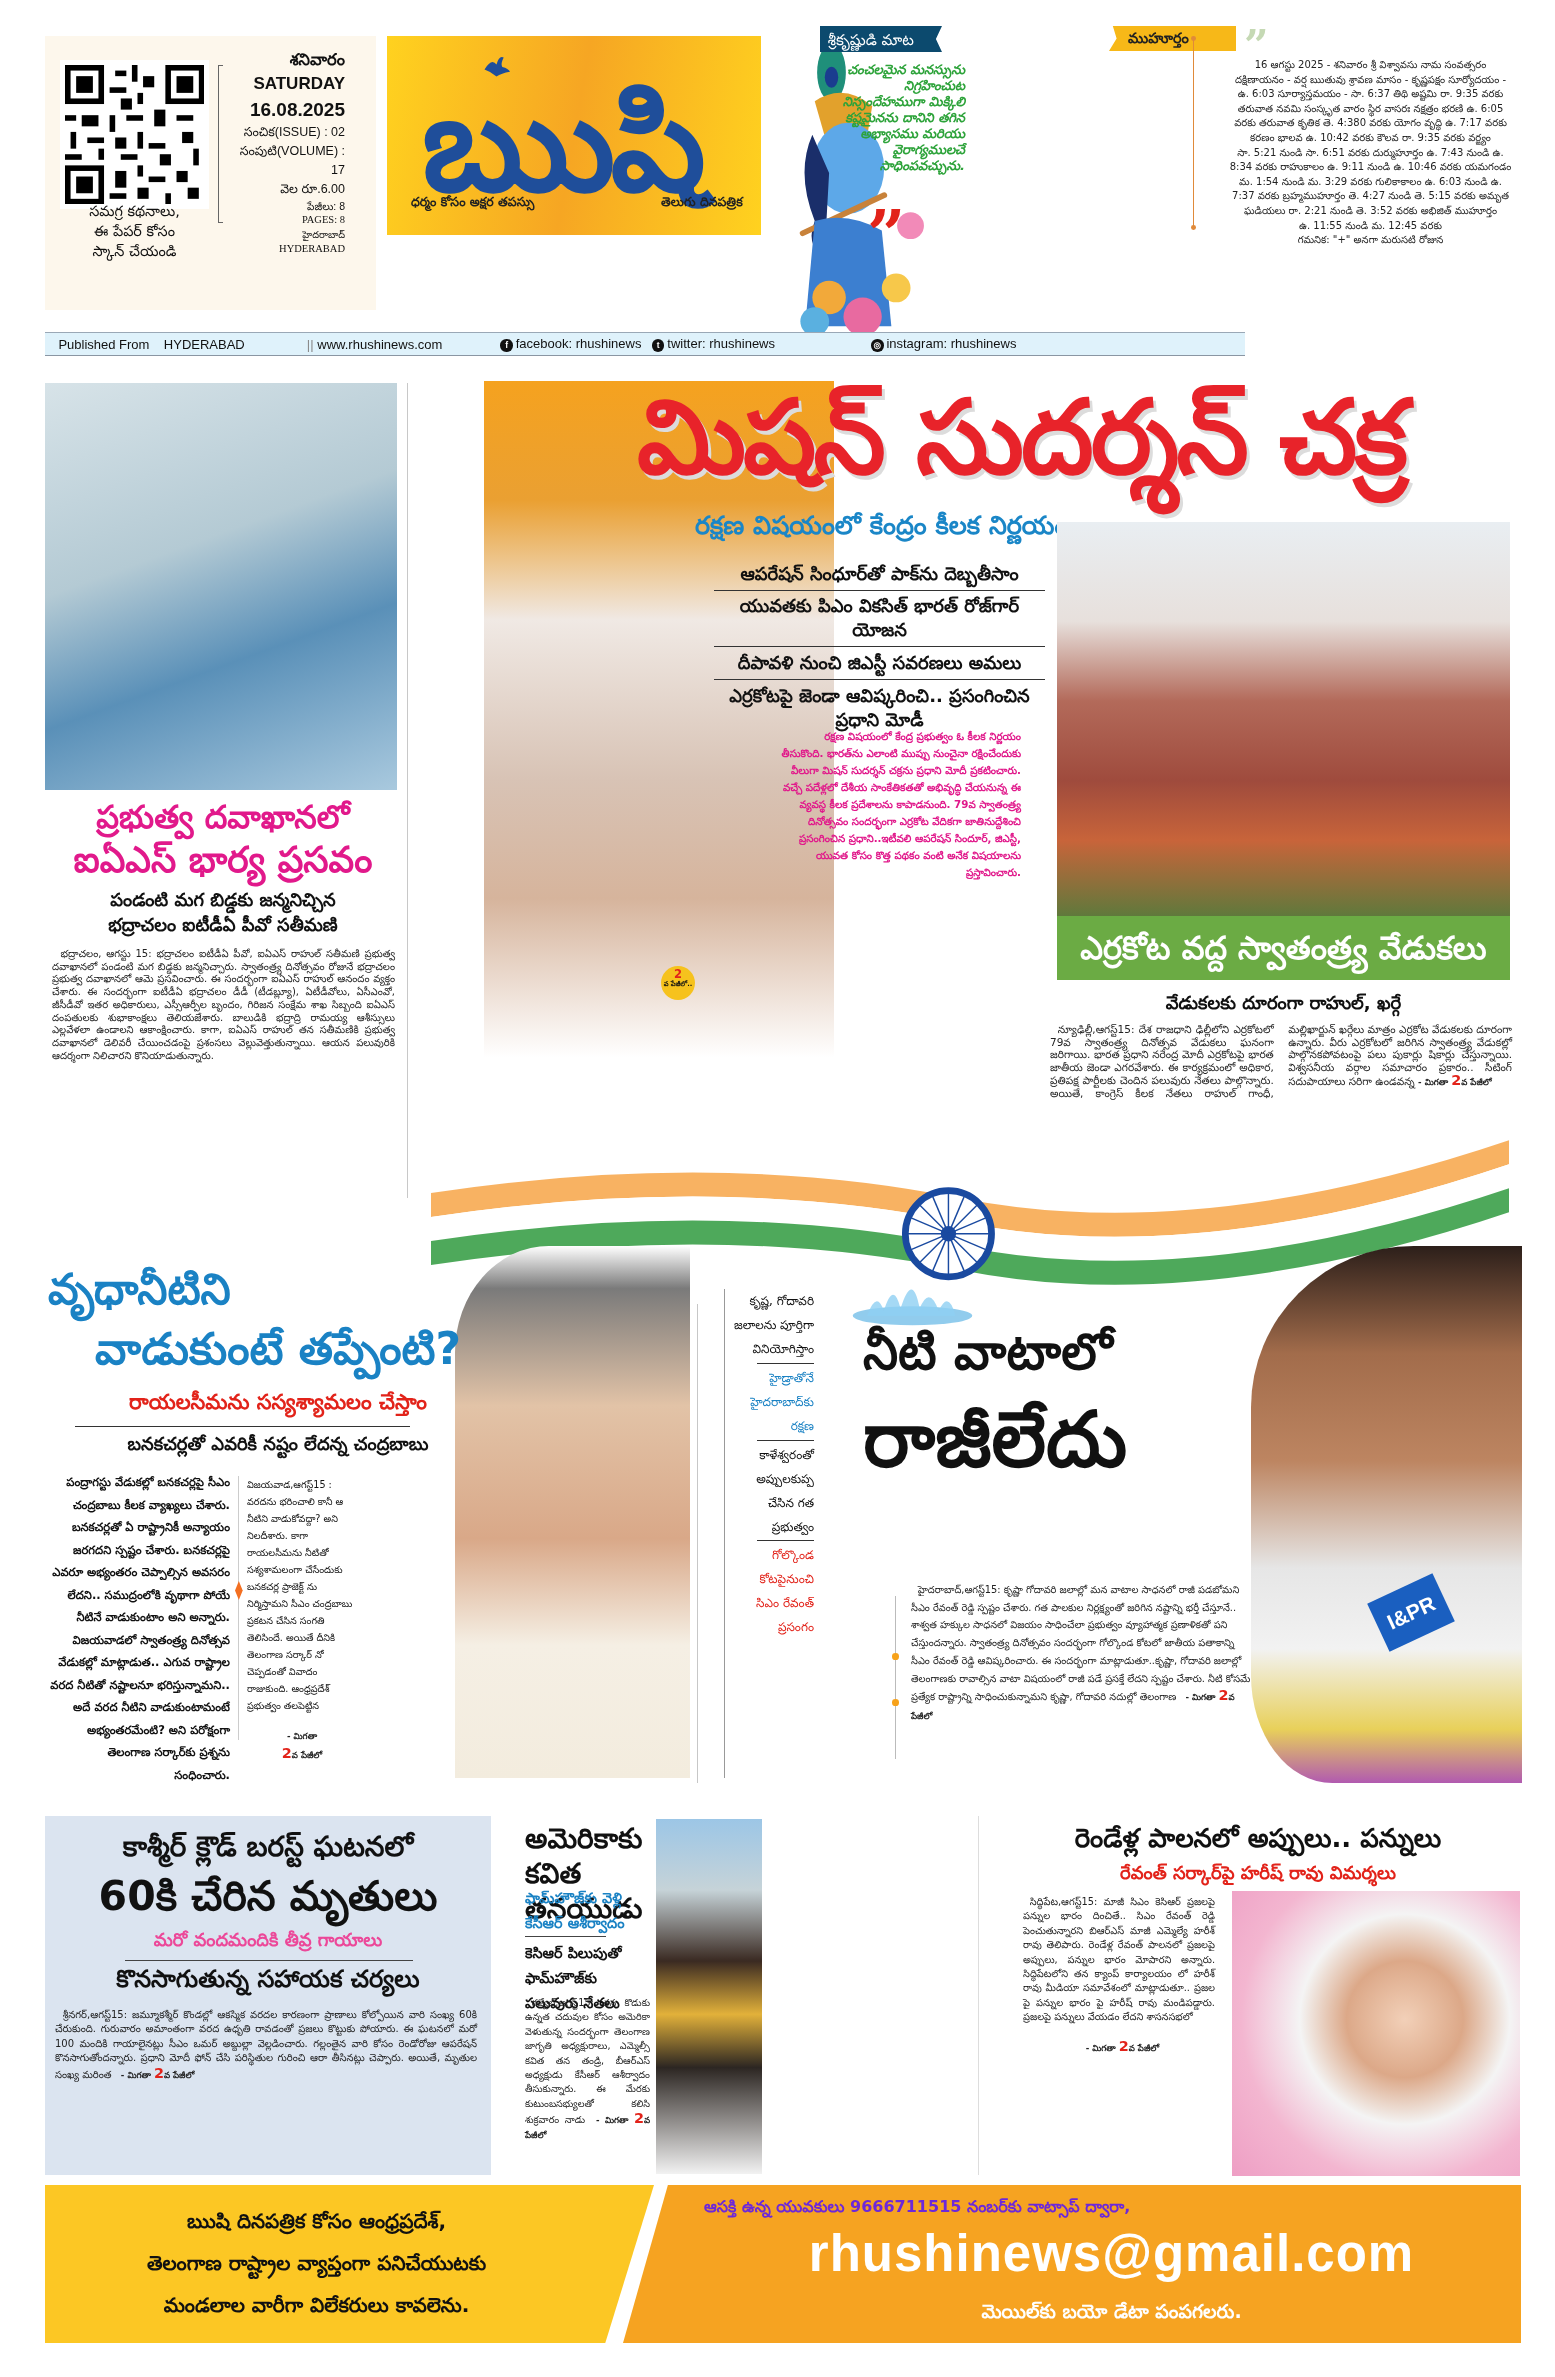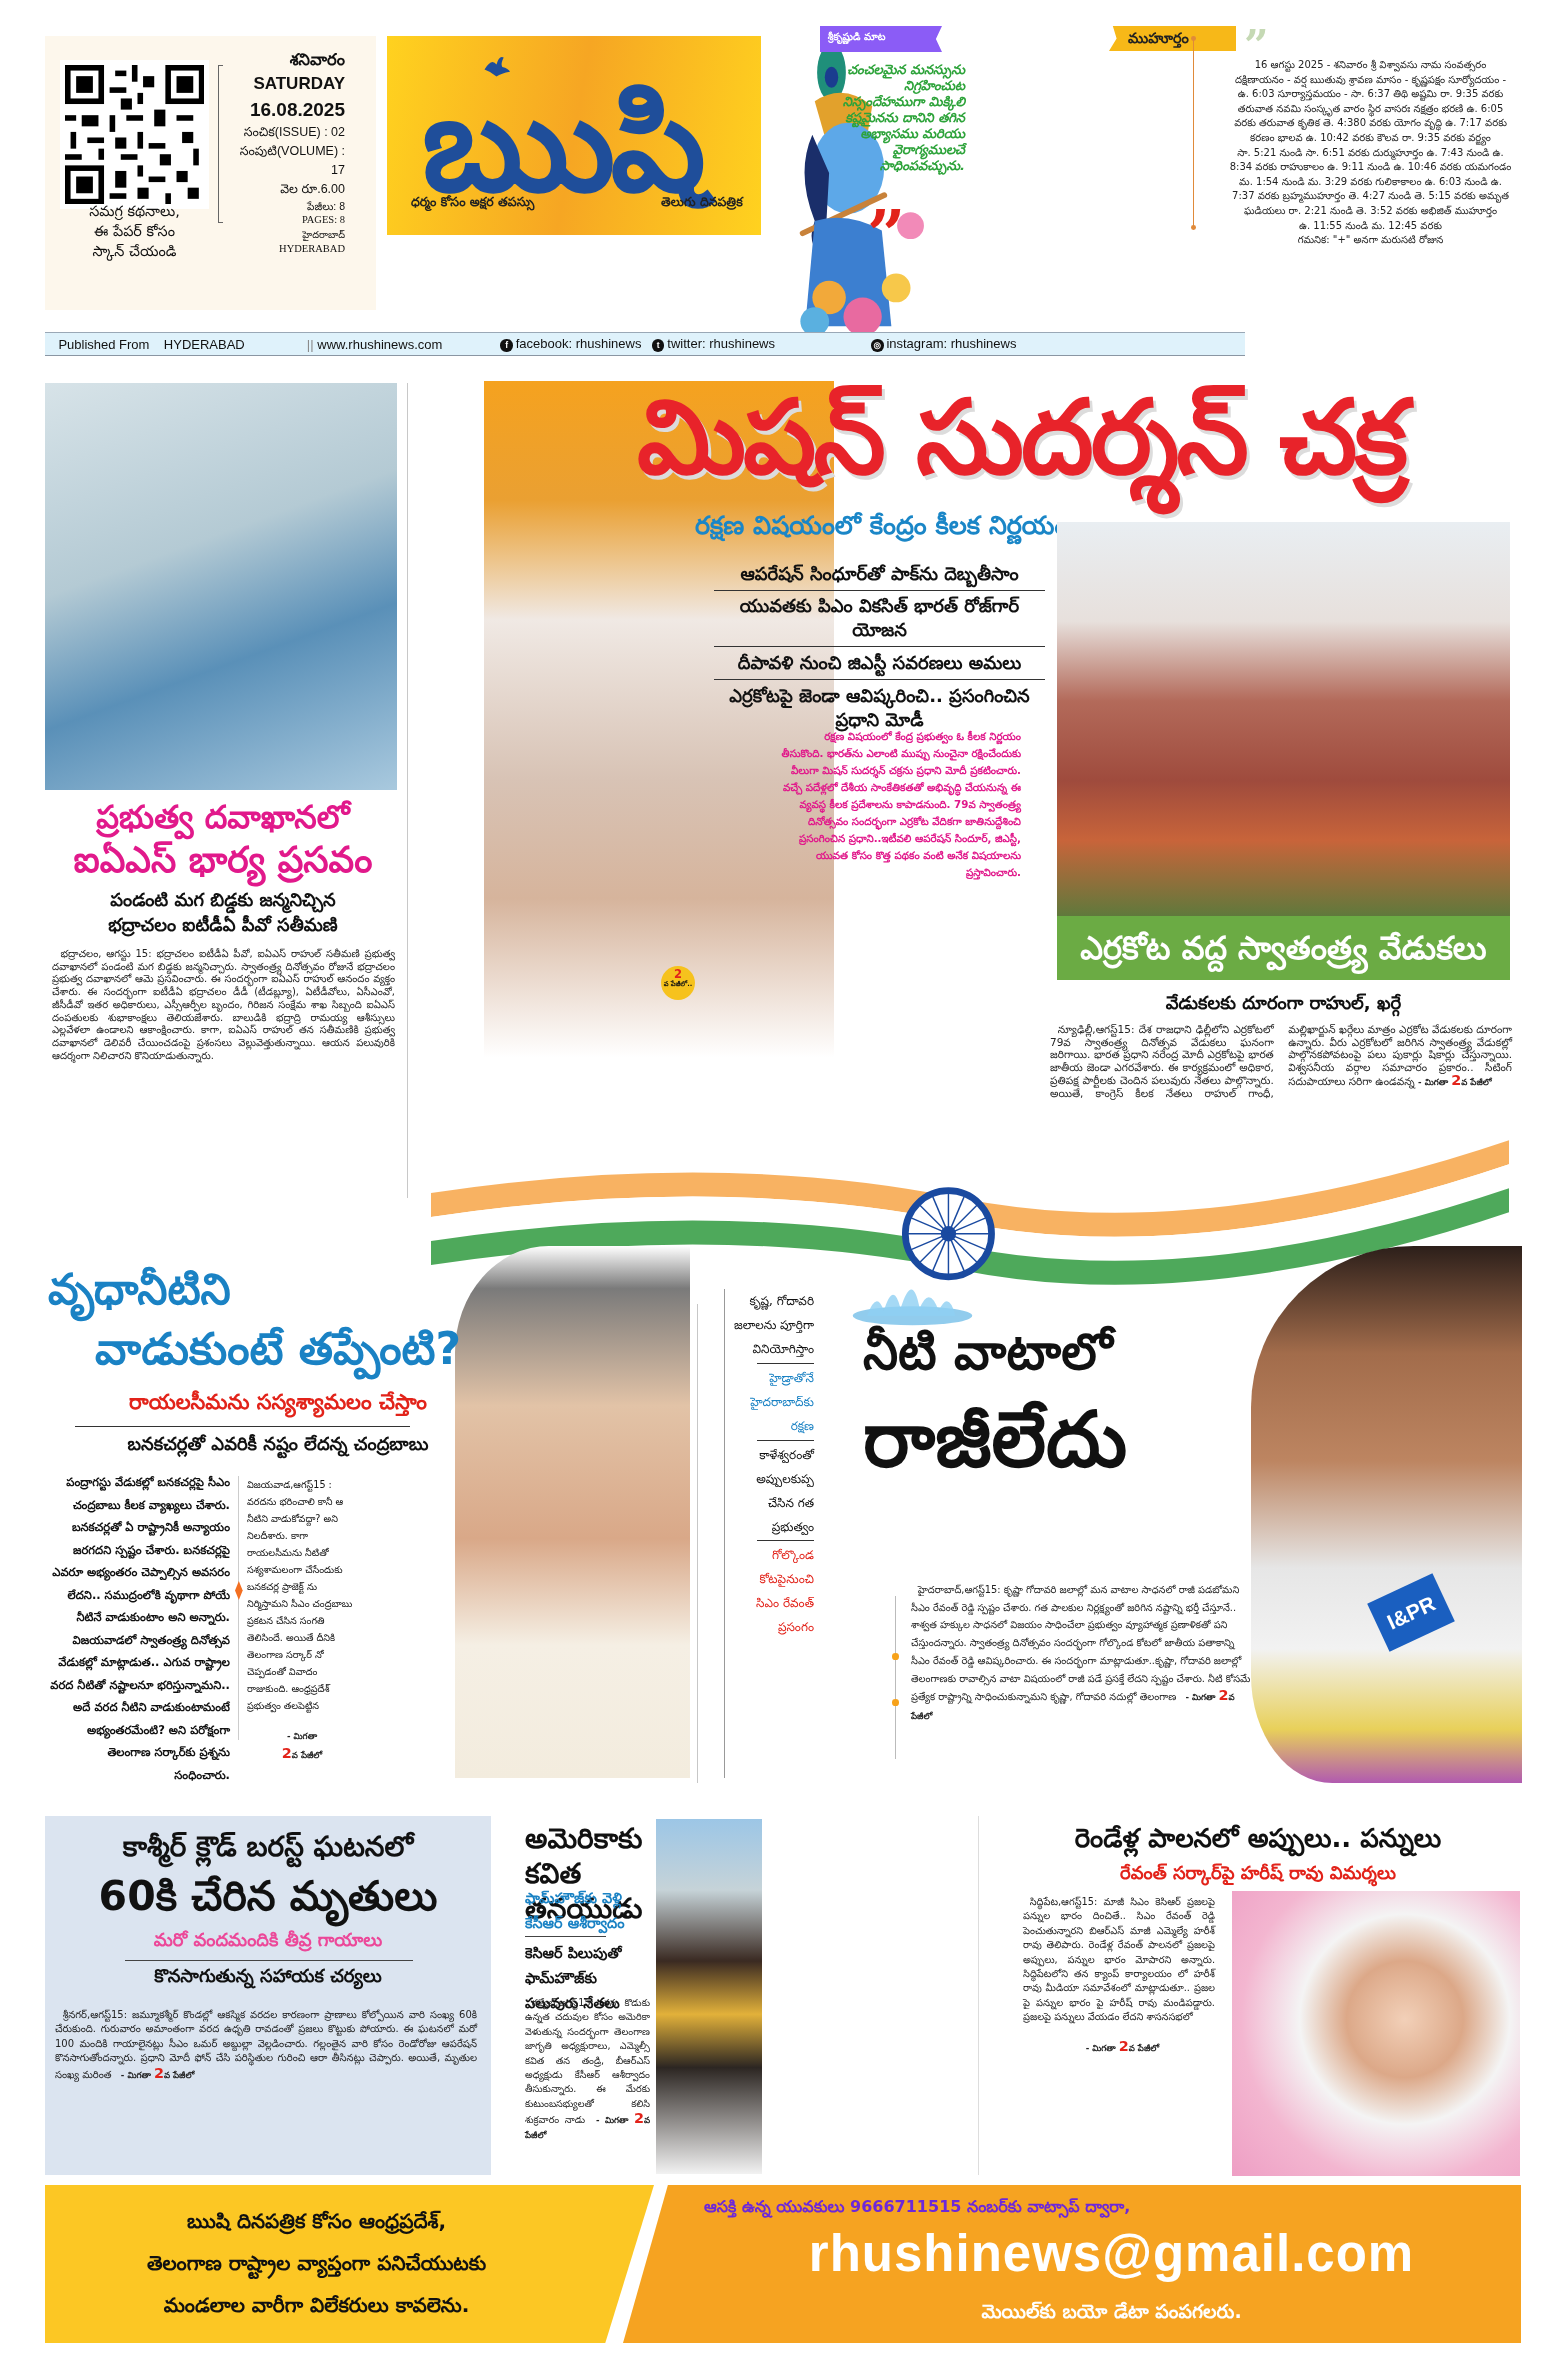--- a/index.html
+++ b/index.html
@@ -20,21 +20,21 @@
   .date-block .meta { font-size: 12.5px; font-weight: normal; line-height: 19px; font-family: "Liberation Sans", sans-serif; }
   .date-block .small { font-size: 10.5px; line-height: 14.4px; font-family: "Liberation Serif", serif; }
 
   .logo-box { left: 387px; top: 36px; width: 374px; height: 199px; background: linear-gradient(100deg, #ffd21f 0%, #f6a623 50%, #ffd21f 100%); }
   .logo-word { left: 422px; top: 72px; font-size: 134px; font-weight: bold; color: #1f4e9a; line-height: 144px; font-family: "DejaVu Sans", sans-serif; letter-spacing: -4.8px; }
   .dove { left: 482px; top: 55px; width: 29px; height: 24px; }
   .tagline { left: 411px; top: 194px; font-size: 12.5px; font-weight: bold; color: #222; }
   .tagline2 { left: 661px; top: 194px; font-size: 12.5px; font-weight: bold; color: #222; }
 
   .krishna { left: 786px; top: 29px; width: 182px; height: 312px; }
-  .krishna-banner { left: 820px; top: 26px; width: 122px; height: 26px; background: #8b5cf6; clip-path: polygon(0 0, 100% 0, 95% 50%, 100% 100%, 0 100%); color: #fff; font-size: 10px; font-weight: bold; padding: 4.8px 7.7px; }
+  .krishna-banner { left: 820px; top: 26px; width: 122px; height: 26px; background: #0c4a6e; clip-path: polygon(0 0, 100% 0, 95% 50%, 100% 100%, 0 100%); color: #fff; font-size: 15px; font-weight: normal; padding: 4.8px 7.7px; }
   .krishna-quote { left: 836px; top: 62px; width: 129px; text-align: right; color: #2da33a; font-size: 13px; line-height: 16px; font-style: italic; font-weight: bold; }
   .quote-mark-red { left: 867px; top: 201px; font-size: 67px; color: #e2231a; font-weight: bold; line-height: 67px; font-family: "DejaVu Serif", serif; }
 
   .muhurtam-banner { left: 1109px; top: 26px; width: 127px; height: 25px; background: #f7b818; clip-path: polygon(3% 0, 100% 0, 100% 100%, 0 100%, 6% 50%); color: #222; font-size: 14.4px; font-weight: bold; padding: 3.8px 0 0 19px; }
   .muhurtam-quote { left: 1244px; top: 26px; font-size: 43px; color: #c5d9b4; font-weight: bold; line-height: 38px; font-family: "DejaVu Serif", serif; }
   .muhurtam-line { left: 1193px; top: 38px; width: 9.6px; height: 189px; border-left: 1px solid #e08a3a; }
   .muhurtam-dot1 { left: 1191px; top: 36px; width: 4.8px; height: 4.8px; border-radius: 50%; background: #e08a3a; }
   .muhurtam-dot2 { left: 1191px; top: 225px; width: 4.8px; height: 4.8px; border-radius: 50%; background: #e08a3a; }
   .muhurtam-text { left: 1203px; top: 58px; width: 335px; text-align: center; font-size: 10px; line-height: 14.6px; color: #222; }
 
@@ -91,21 +91,21 @@
   .rv-body { left: 911px; top: 1581px; width: 340px; font-size: 9.8px; line-height: 17.7px; text-indent: 6.7px; color: #222; }
   .rv-photo { left: 1251px; top: 1246px; width: 271px; height: 537px; background: linear-gradient(180deg, #2c1f1a 0%, #a26c4b 20%, #bd8561 40%, #e6e6e6 60%, #f2f2f2 75%, #e8d05a 90%, #b15ab0 100%); border-radius: 60% 0 0 30% / 30% 0 0 20%; }
   .splash { left: 848px; top: 1270px; width: 129px; height: 58px; }
 
   
   .km-box { left: 45px; top: 1816px; width: 446px; height: 359px; background: #dbe4f0; }
   .km-title1 { left: 45px; top: 1828px; width: 446px; text-align: center; font-size: 28px; font-weight: bold; line-height: 38px; }
   .km-title2 { left: 45px; top: 1867px; width: 446px; text-align: center; font-size: 41px; font-weight: bold; line-height: 58px; }
   .km-red { left: 45px; top: 1929px; width: 446px; text-align: center; font-size: 18px; font-weight: bold; color: #ec4899; }
   .km-rule { left: 125px; top: 1960px; width: 288px; height: 1px; background: #444; }
-  .km-sub { left: 45px; top: 1965px; width: 446px; text-align: center; font-size: 18px; font-weight: bold; }
+  .km-sub { left: 45px; top: 1965px; width: 446px; text-align: center; font-size: 24px; font-weight: bold; }
   .km-body { left: 55px; top: 2008px; width: 422px; font-size: 10px; line-height: 14.4px; text-align: justify; text-indent: 7.7px; color: #222; }
 
   .kv-title { left: 525px; top: 1821px; width: 249px; font-size: 28px; font-weight: bold; line-height: 35px; }
   .kv-blue { left: 525px; top: 1886px; width: 249px; font-size: 14.4px; font-weight: bold; color: #1a82c4; line-height: 25px; }
   .kv-rule { left: 525px; top: 1936px; width: 81px; height: 1px; background: #444; }
   .kv-sub { left: 525px; top: 1941px; width: 249px; font-size: 14.4px; font-weight: bold; line-height: 25px; }
   .kv-body { left: 525px; top: 1996px; width: 244px; font-size: 9.6px; line-height: 14.4px; text-align: justify; text-indent: 6.7px; color: #222; }
   .kv-photo-inner { left: 656px; top: 1819px; width: 106px; height: 355px; background: linear-gradient(180deg, #9cc6e6 0%, #c6d3d8 20%, #3a2a22 40%, #e2b13a 55%, #2c2622 70%, #f2f2f2 100%); }
 
   .hr-title { left: 992px; top: 1823px; width: 532px; text-align: center; font-size: 26px; font-weight: bold; }

